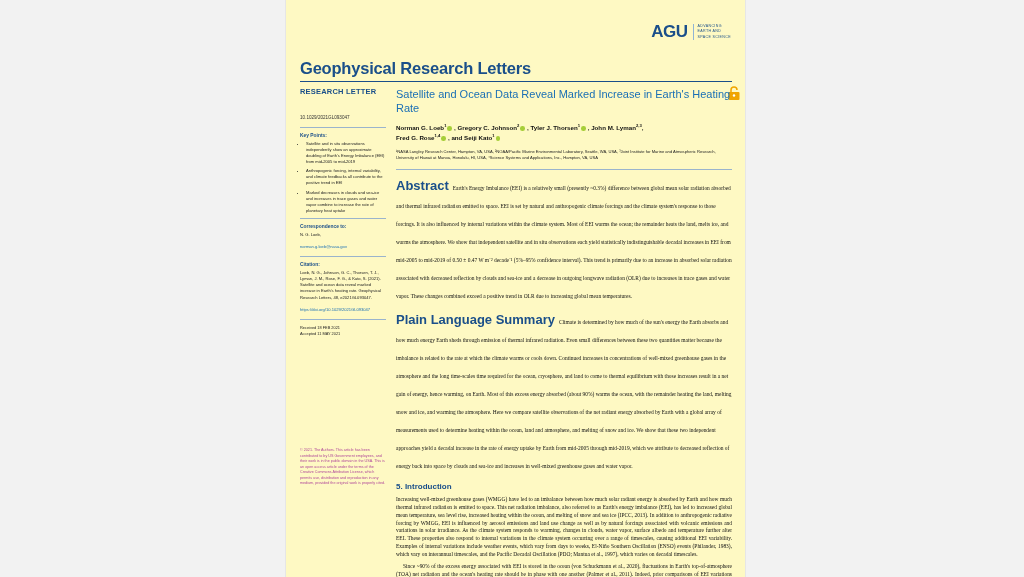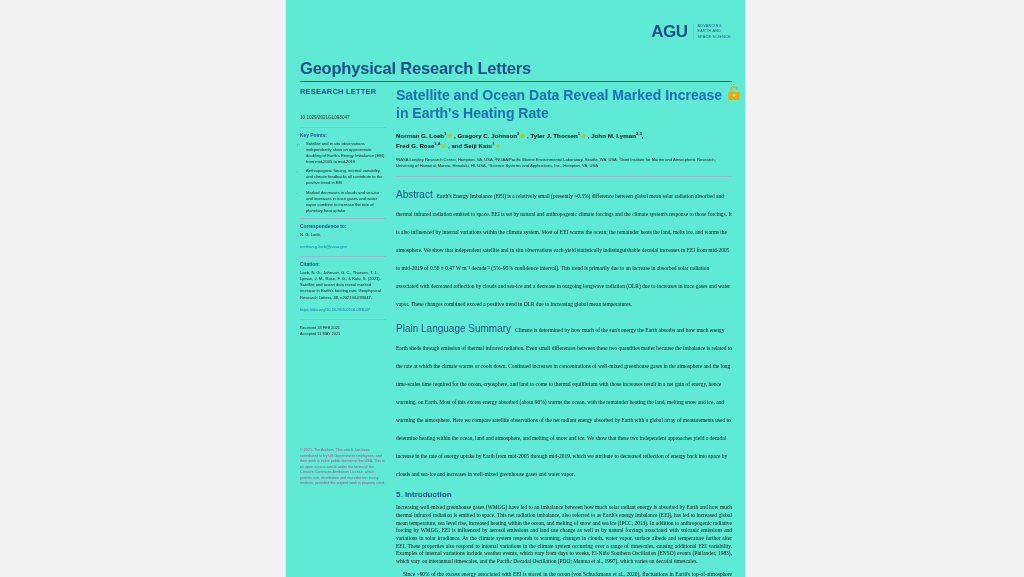--- a/index.html
+++ b/index.html
@@ -10,21 +10,21 @@
     height: 577px;
     overflow: hidden;
     font-family: "Liberation Serif", serif;
   }
   .page {
     position: absolute;
     left: 286px;
     top: 0;
     width: 459px;
     height: 577px;
-    background: #5eead4;
+    background: #fef9c3;
     box-shadow: 0 0 0 1px #e6e6e6;
     overflow: hidden;
   }
   .page-inner {
     position: absolute;
     left: 0; top: 0;
     width: 459px;
     height: 577px;
   }
 
@@ -142,22 +142,22 @@
 
   
   .col-right {
     position: absolute;
     left: 110px;
     top: 87px;
     width: 336px;
   }
   .paper-title {
     font-family: "Liberation Sans", sans-serif;
-    font-weight: bold;
-    font-size: 14px;
+    font-weight: normal;
+    font-size: 11px;
     line-height: 1.28;
     color: #1a6fb5;
     margin: 0 0 8px 0;
   }
   .authors {
     font-family: "Liberation Sans", sans-serif;
     font-weight: bold;
     font-size: 6.2px;
     line-height: 1.6;
     color: #111;
@@ -181,22 +181,22 @@
     margin-bottom: 7px;
   }
   .rule-blue {
     width: 336px;
     height: 0.6px;
     background: #9ab4cc;
     margin-bottom: 7px;
   }
   .sec-h {
     font-family: "Liberation Sans", sans-serif;
-    font-weight: normal;
-    font-size: 10px;
+    font-weight: bold;
+    font-size: 13px;
     color: #1a4f8a;
     display: inline;
     margin-right: 4px;
   }
   .abstract-body {
     font-size: 5.45px;
     line-height: 1.42;
     text-align: justify;
     color: #111;
     display: inline;

